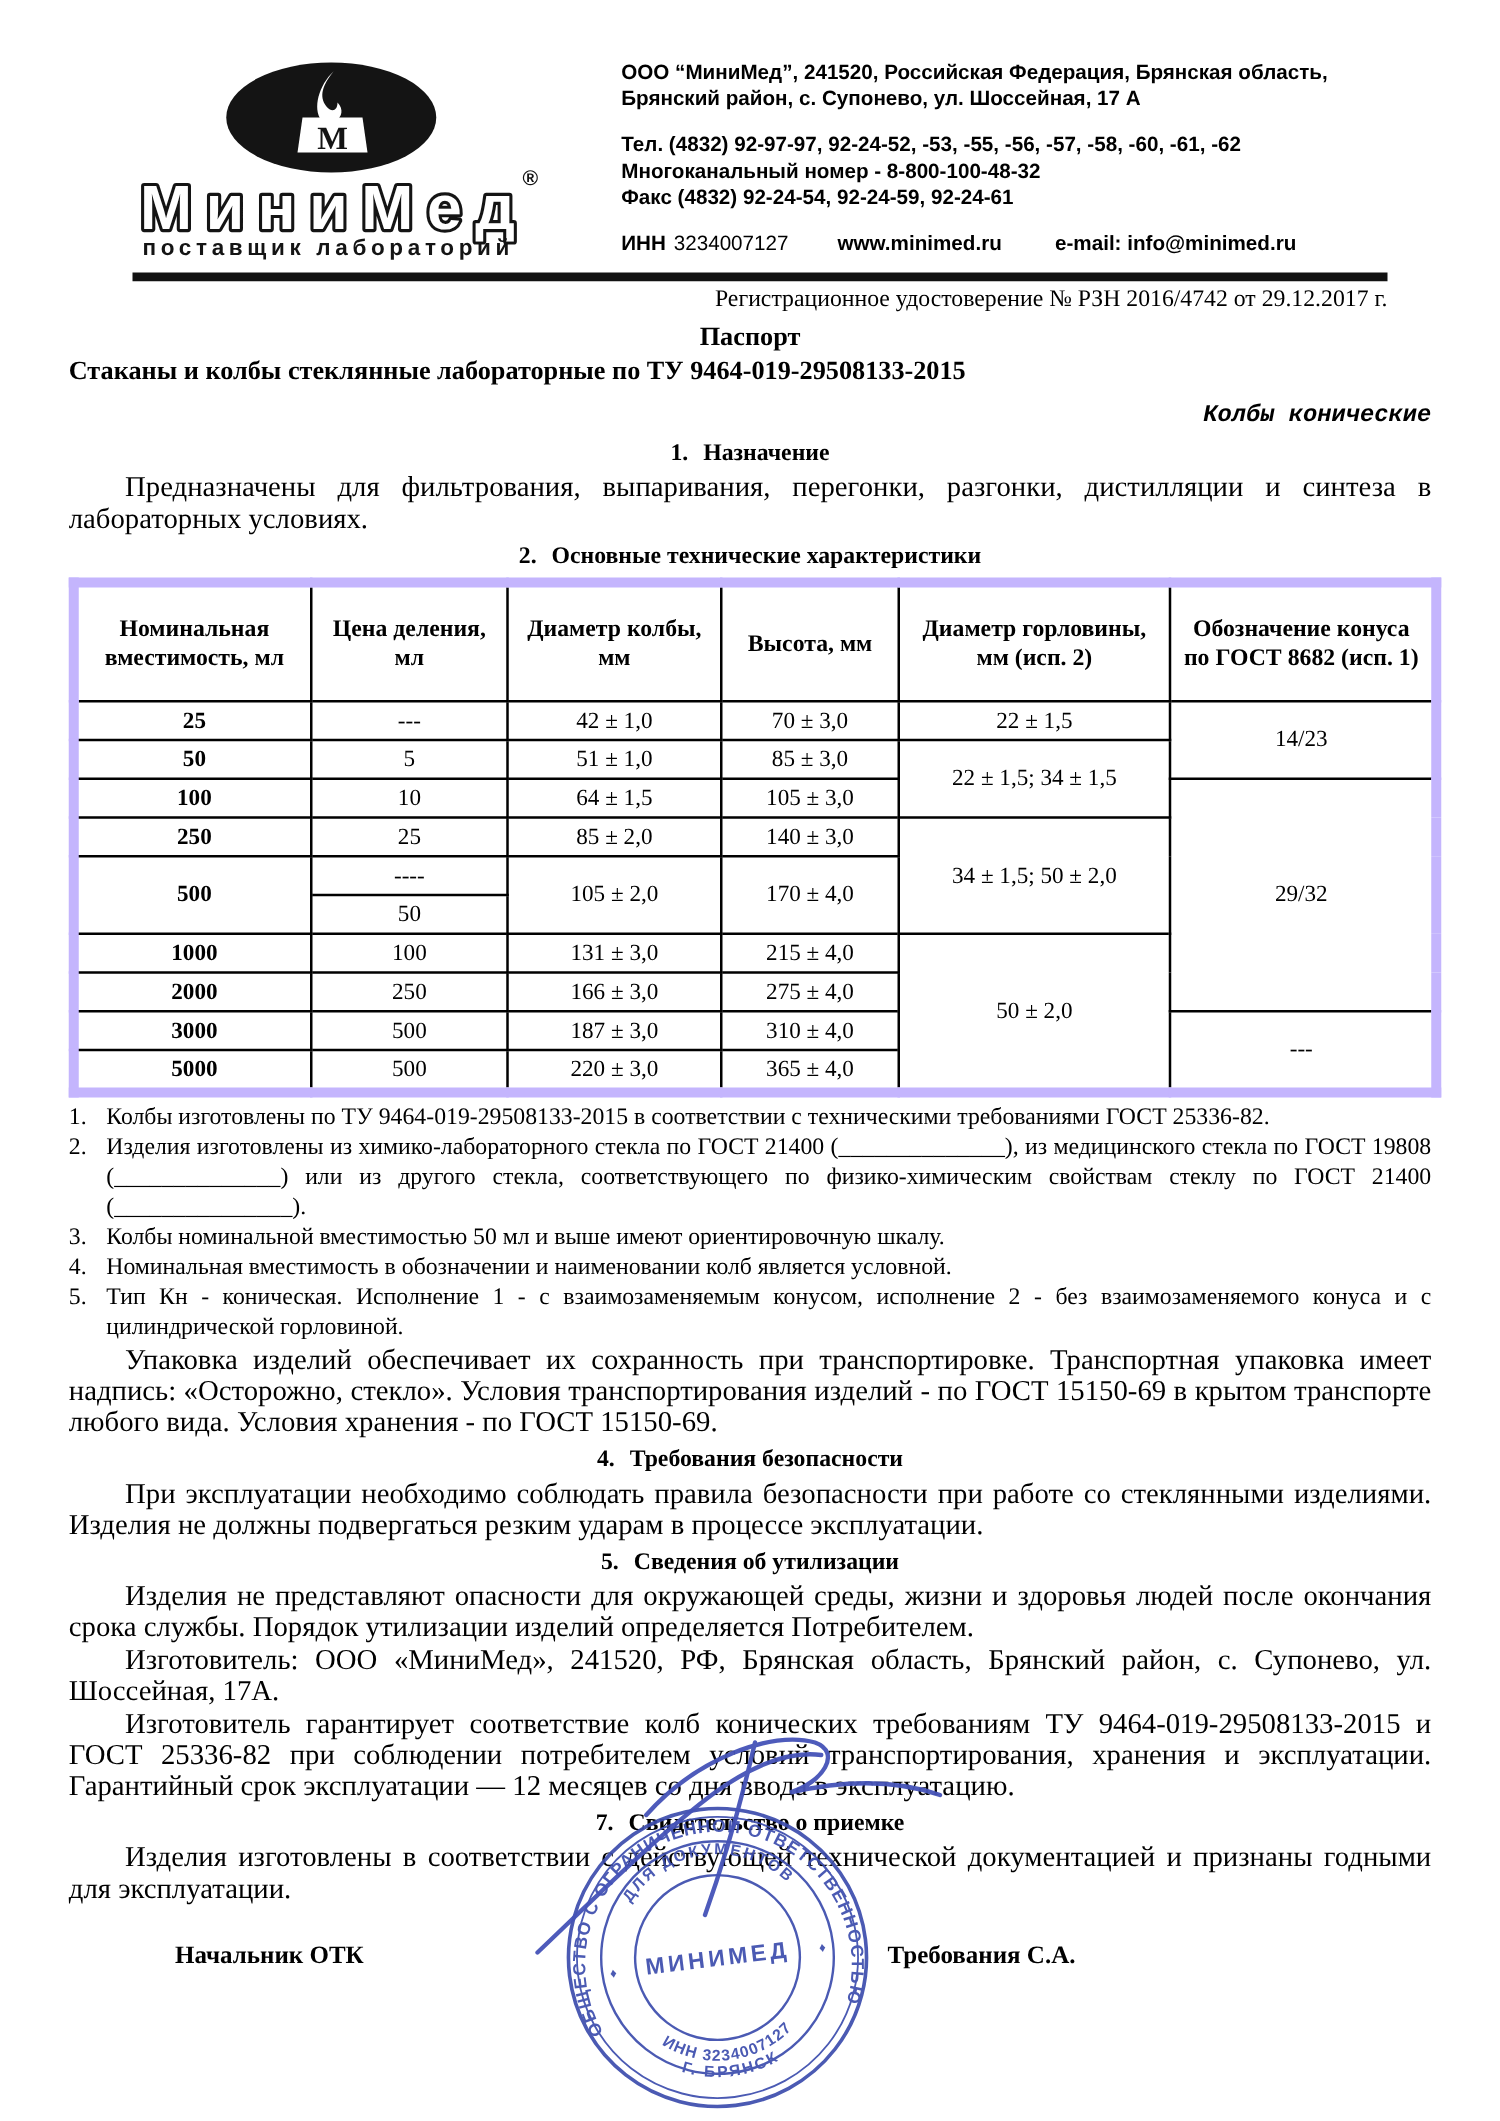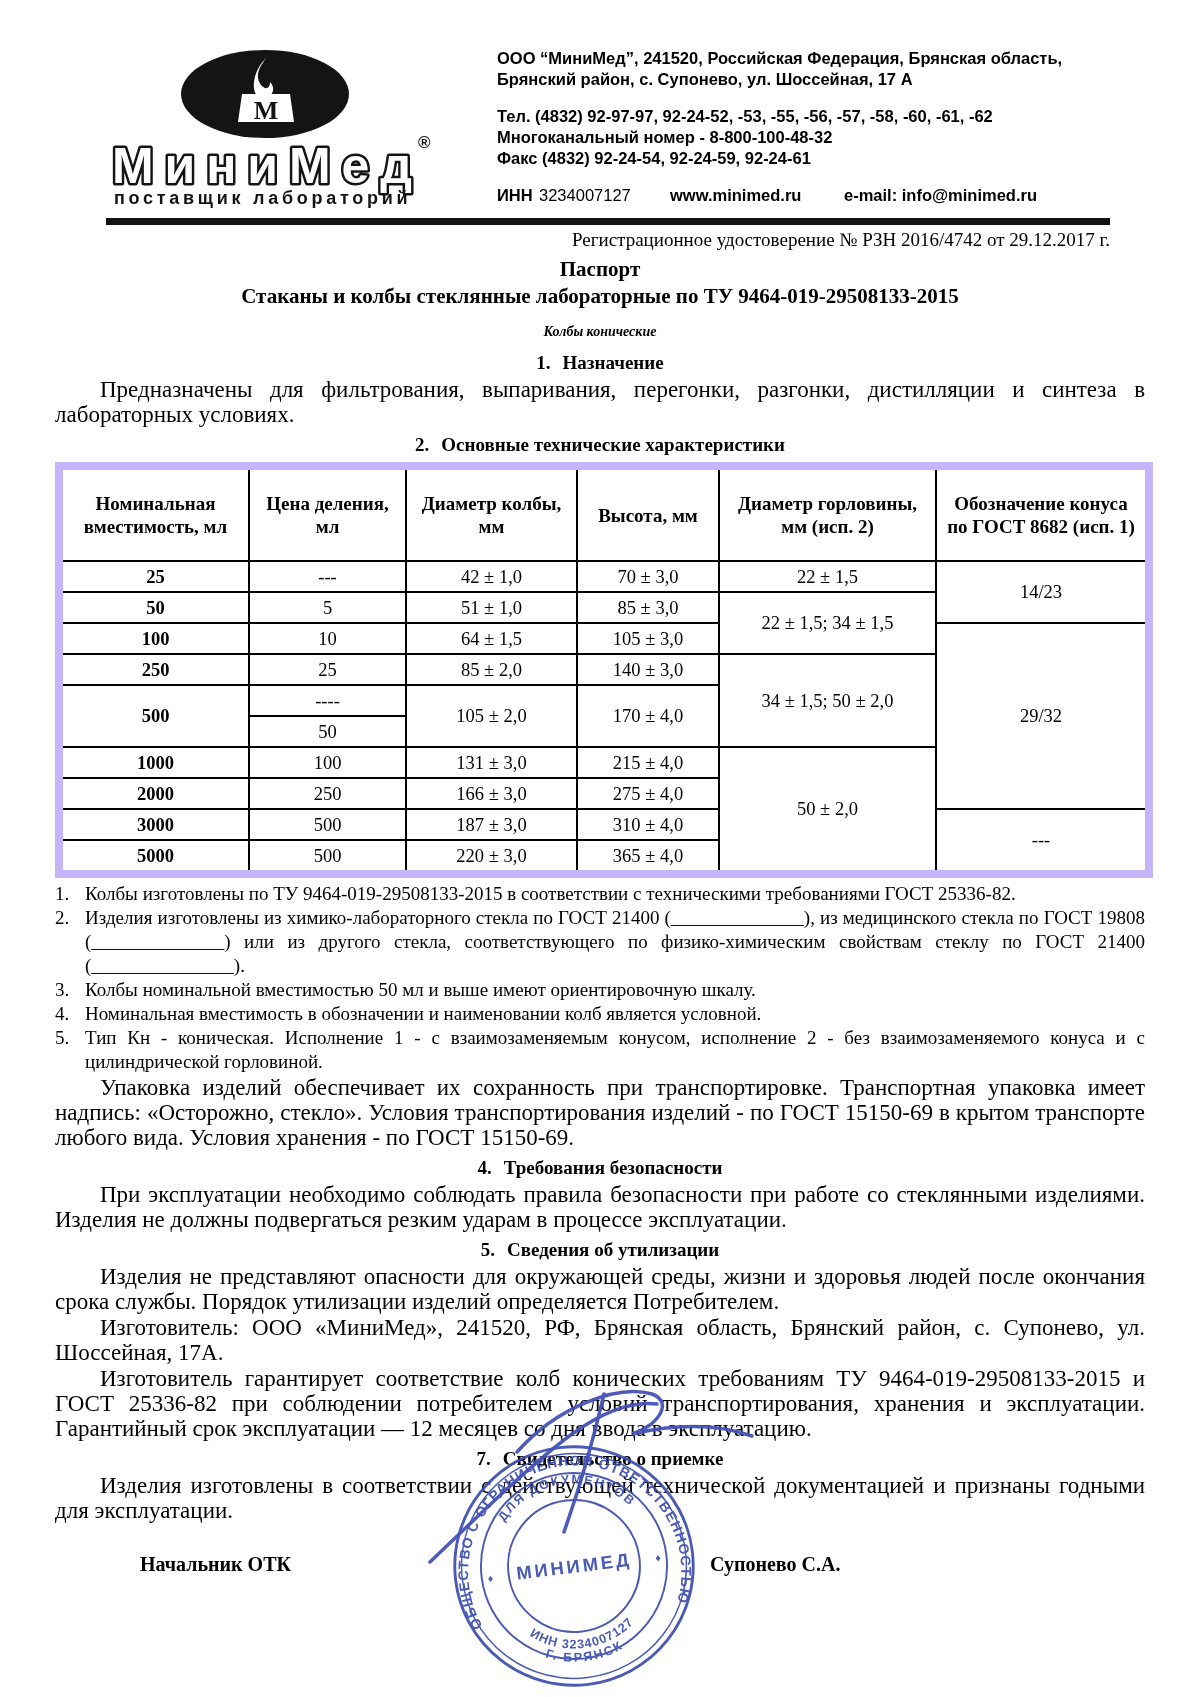--- a/index.html
+++ b/index.html
@@ -16,22 +16,22 @@
   .inn-row .inn-l{position:absolute;left:0;}
   .inn-row .inn-v{position:absolute;left:42px;font-weight:normal;}
   .inn-row .site{position:absolute;left:173px;}
   .inn-row .mail{position:absolute;left:347px;}
   .rule{position:absolute;left:106px;top:218px;width:1004px;height:7px;background:#121212;}
   .reg-line{position:absolute;top:229px;right:90px;font-size:19px;}
 
   
   .content{position:absolute;left:55px;top:255px;width:1090px;}
   .doc-type{margin-top:2px;text-align:center;font-size:21px;font-weight:bold;line-height:24px;}
-  .main-title{margin-top:2px;text-align:center;font-size:21px;font-weight:bold;line-height:26px;}
-  .subtitle{margin-top:10px;text-align:center;font-size:14px;font-weight:bold;font-style:italic;line-height:26px;}
+  .main-title{margin-top:2px;font-size:21px;font-weight:bold;line-height:26px;}
+  .subtitle{margin-top:10px;text-align:right;font-size:19px;font-weight:bold;font-style:italic;line-height:26px;font-family:Liberation Mono, monospace;}
   .sec-h{margin:6px 0 2px 0;text-align:center;font-size:19px;font-weight:bold;line-height:24px;}
   .sec-h .sec-num{margin-right:12px;}
   .para{margin:1px 0 0 0;font-size:23px;line-height:25px;text-align:justify;text-indent:45px;}
 
   
   table.specs{margin-top:5px;width:100%;border-collapse:collapse;table-layout:fixed;
               border:8px solid #c4b5fd;}
   table.specs th,table.specs td{border:2px solid #000;text-align:center;vertical-align:middle;
               padding:1px 5px;overflow:hidden;}
   table.specs th{font-size:19px;font-weight:bold;line-height:23px;height:88px;}
@@ -215,21 +215,21 @@
     <p class="para">Изготовитель: ООО «МиниМед», 241520, РФ, Брянская область, Брянский район, с. Супонево, ул. Шоссейная, 17А.</p>
     <p class="para">Изготовитель гарантирует соответствие колб конических требованиям ТУ 9464-019-29508133-2015 и ГОСТ 25336-82 при соблюдении потребителем условий транспортирования, хранения и эксплуатации. Гарантийный срок эксплуатации — 12 месяцев со дня ввода в эксплуатацию.</p>
 
     <div class="sec-h">
       <span class="sec-num">7.</span><span>Свидетельство о приемке</span>
     </div>
     <p class="para">Изделия изготовлены в соответствии с действующей технической документацией и признаны годными для эксплуатации.</p>
 
     <div class="signoff">
       <span class="pos">Начальник ОТК</span>
-      <span class="name">Супонево С.А.</span>
+      <span class="name">Требования С.А.</span>
     </div>
   </div>
 
   <svg class="stamp" viewBox="0 0 260 260">
     <g fill="none" stroke="#3c4dad">
       <circle cx="130" cy="130" r="123" stroke-width="3"></circle>
       <circle cx="130" cy="130" r="116" stroke-width="1.5"></circle>
       <circle cx="130" cy="130" r="96" stroke-width="2"></circle>
       <circle cx="130" cy="130" r="68" stroke-width="2"></circle>
     </g>

